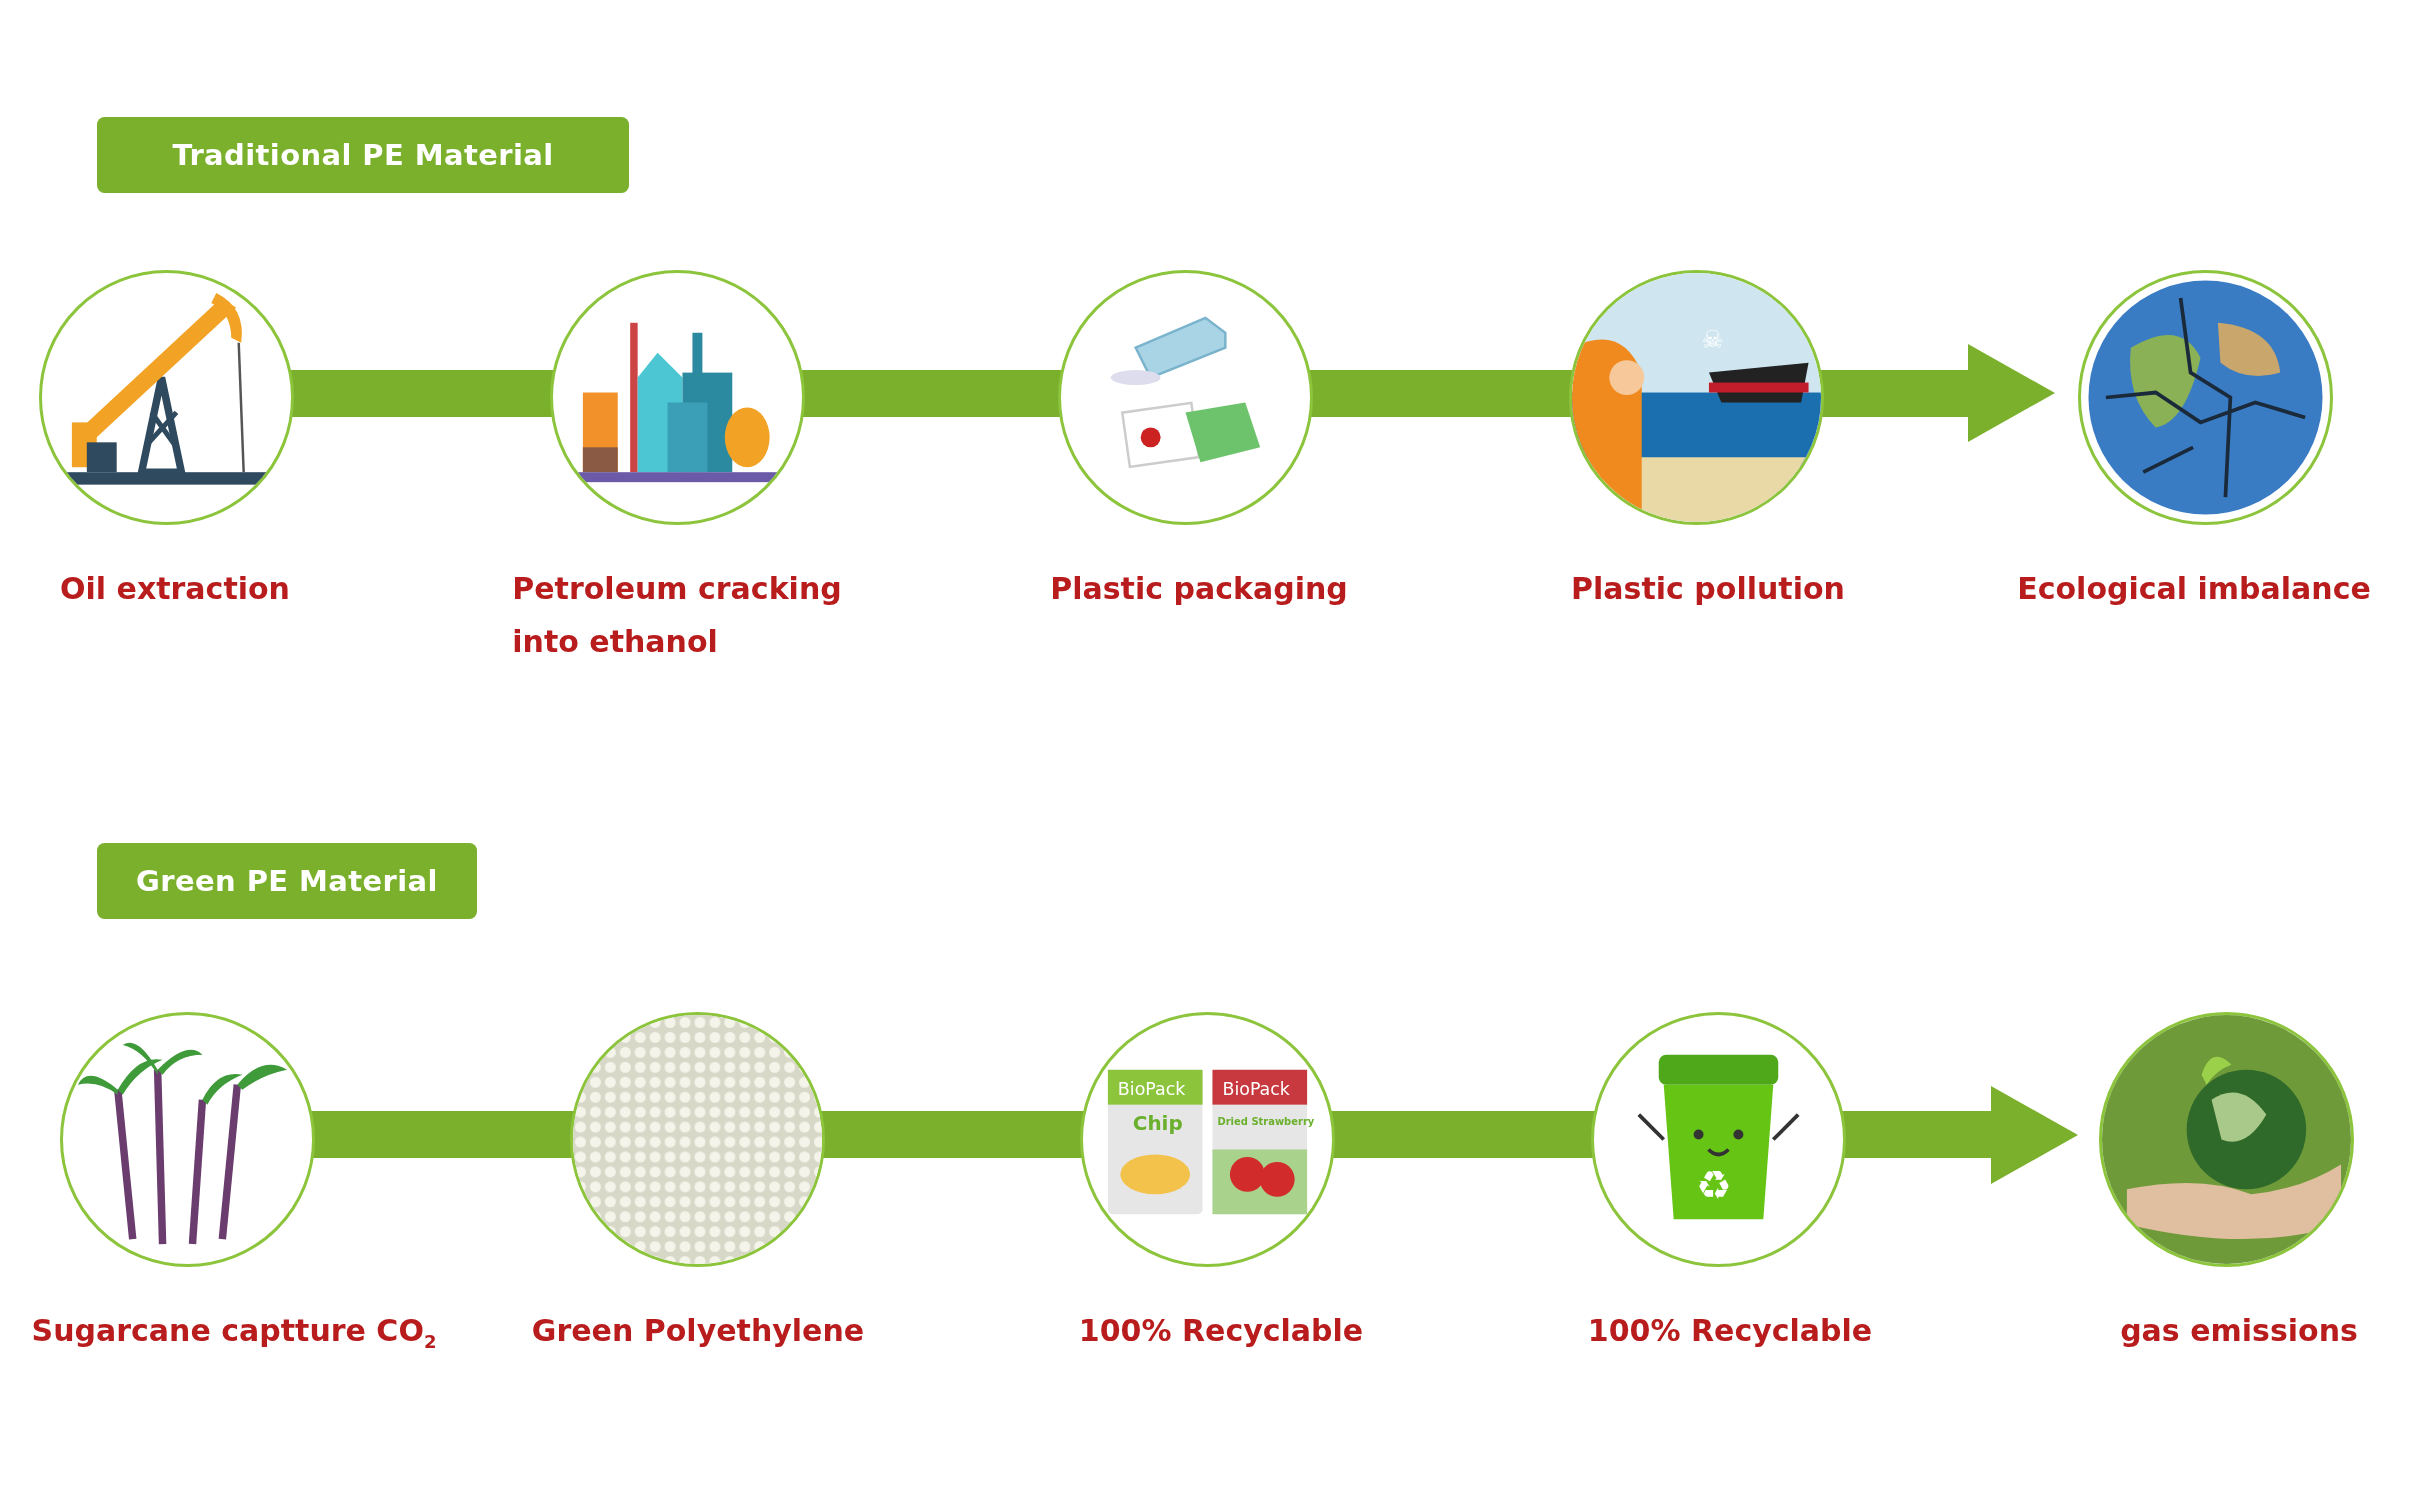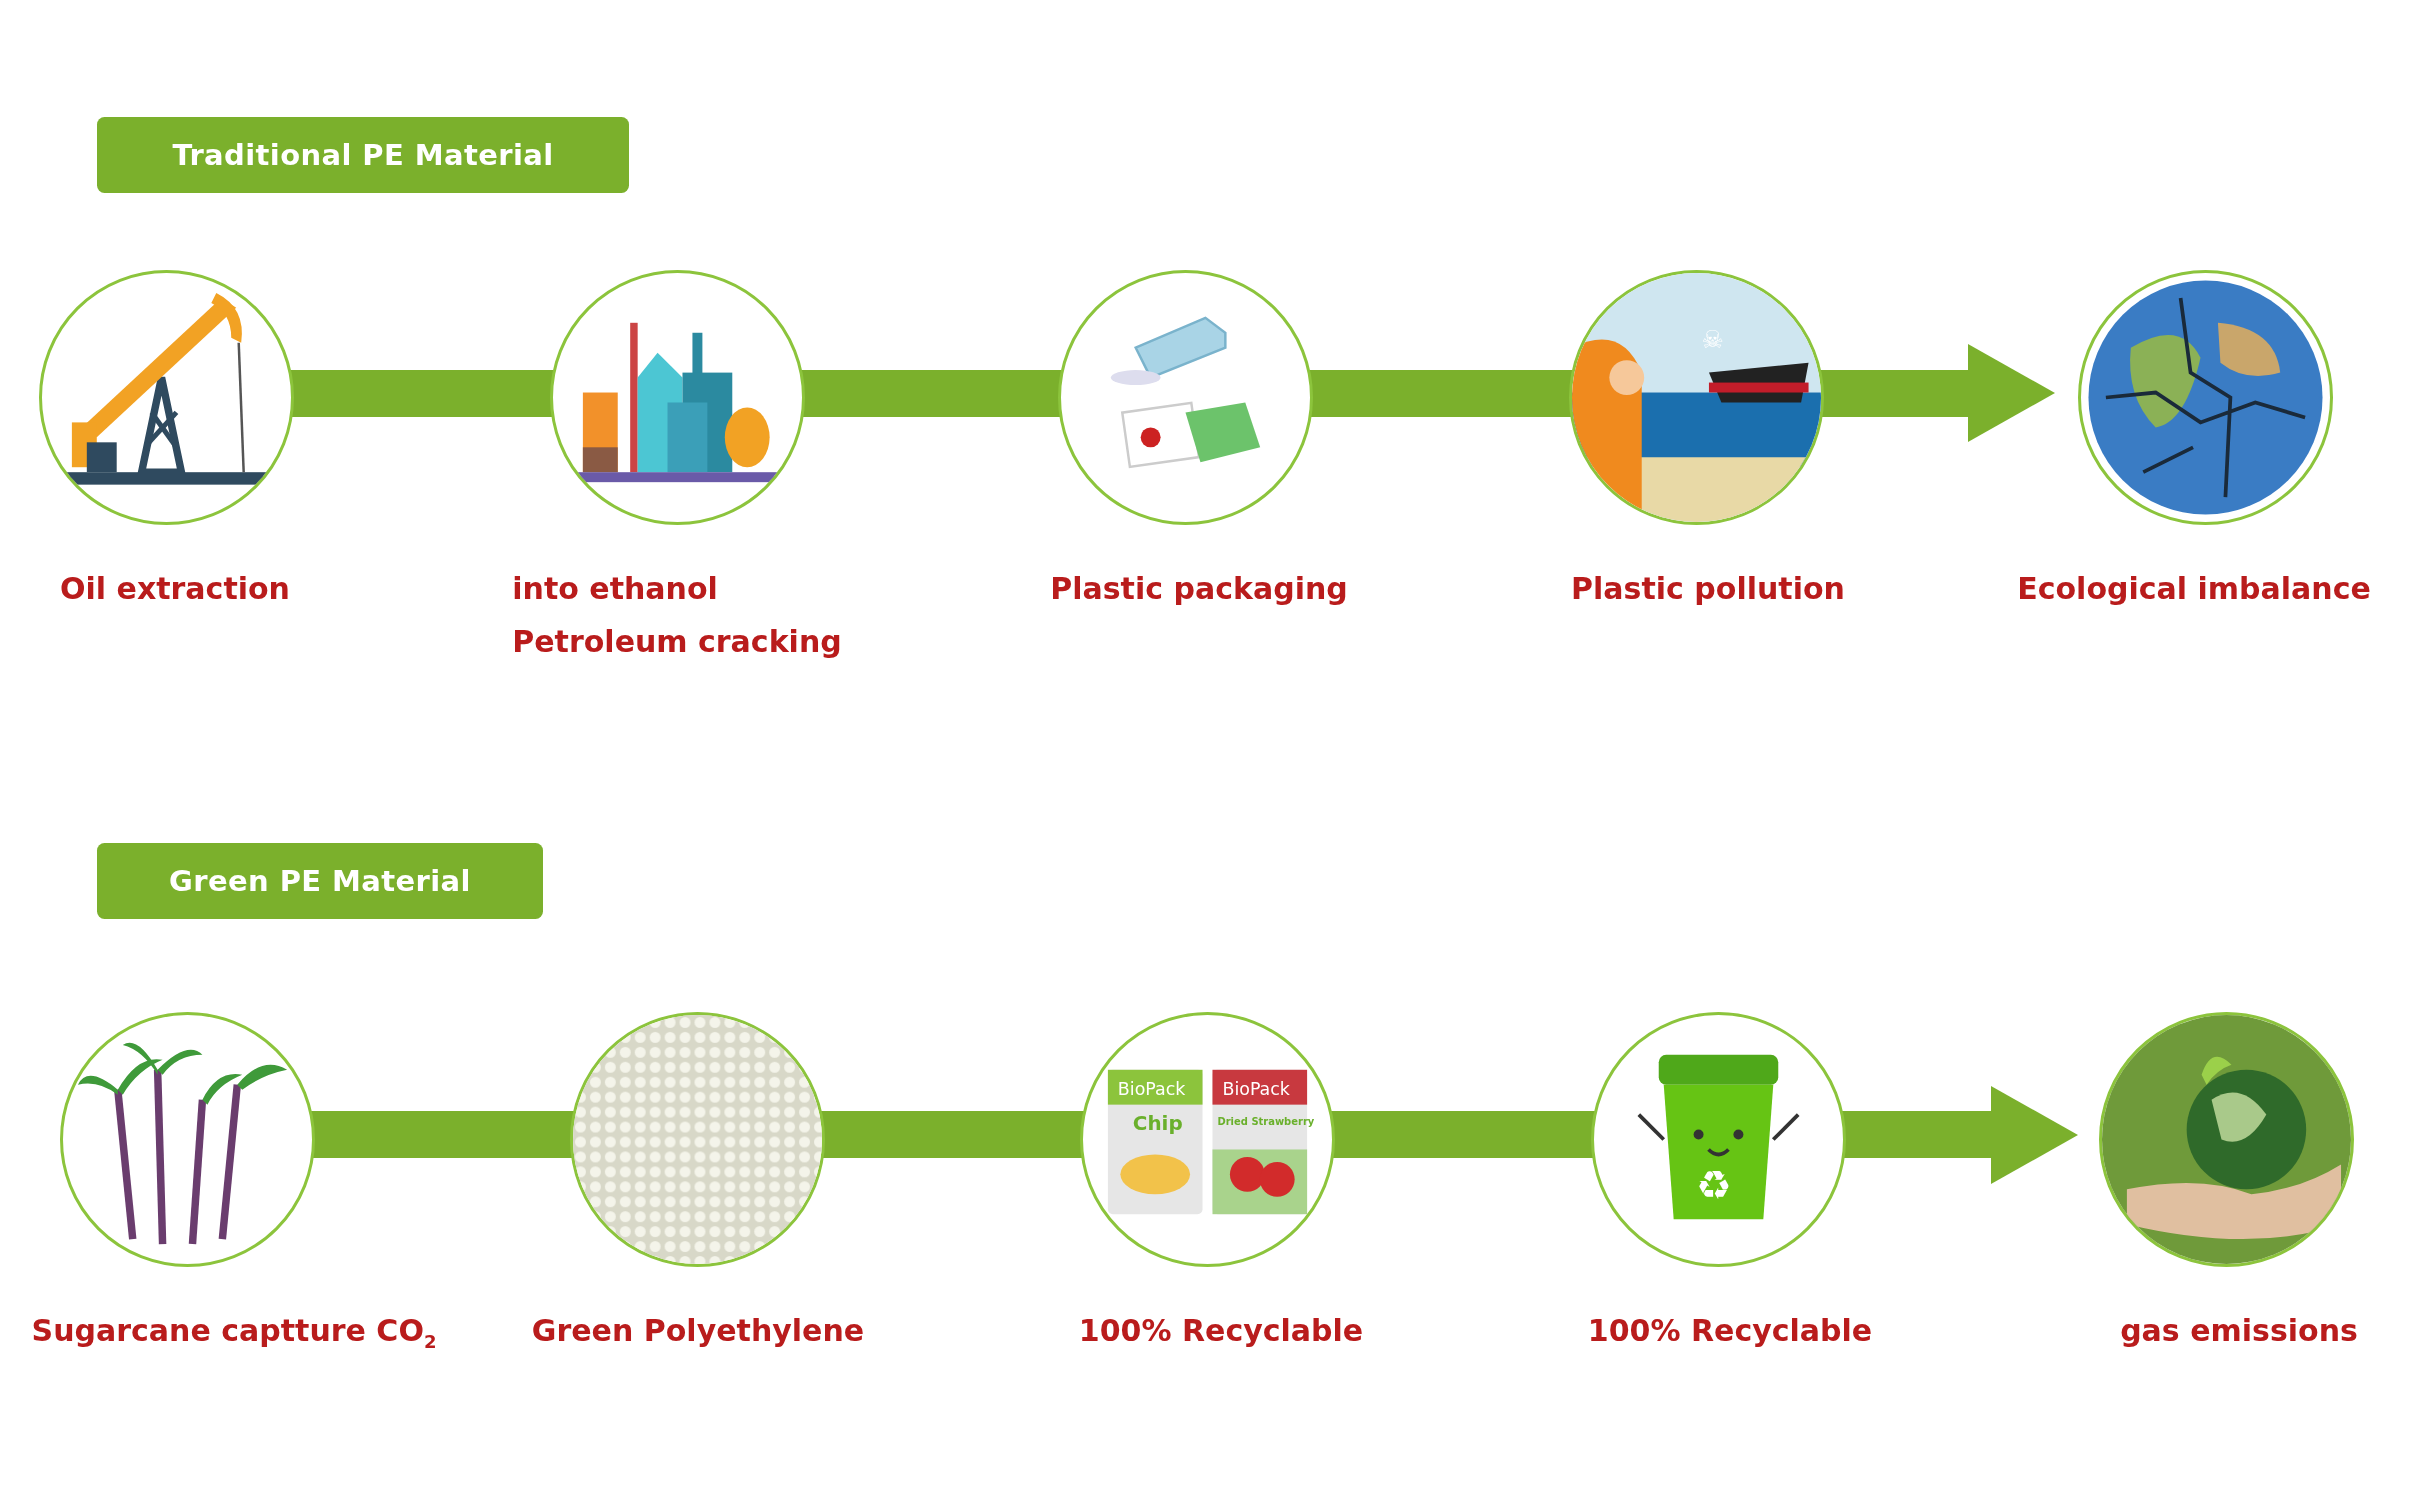--- a/index.html
+++ b/index.html
@@ -71,28 +71,28 @@
   <svg viewBox="0 0 100 100">
     <circle cx="50" cy="50" r="47" fill="#3a7cc4"></circle>
     <path d="M20,30 Q40,18 48,34 Q42,60 30,62 Q18,50 20,30Z" fill="#8bb156"></path>
     <path d="M55,20 Q78,22 80,40 Q66,44 56,36Z" fill="#c9a66b"></path>
     <path d="M10,50 L30,48 L48,60 L70,52 L90,58 M40,10 L44,40 L60,50 L58,90 M25,80 L45,70" stroke="#1a2a3a" stroke-width="1.5" fill="none"></path>
   </svg>
 </div>
 
 <div class="label" style="left:175px;top:562px;">Oil extraction</div>
 <div class="label" style="left:677px;top:562px;">
+  <div>Petroleum cracking</div>
   <div>into ethanol</div>
-  <div>Petroleum cracking</div>
 </div>
 <div class="label" style="left:1199px;top:562px;">Plastic packaging</div>
 <div class="label" style="left:1708px;top:562px;">Plastic pollution</div>
 <div class="label" style="left:2194px;top:562px;">Ecological imbalance</div>
 
-<div class="badge" style="left:97px;top:843px;width:446px;height:76px;">Green PE Material</div>
+<div class="badge" style="left:97px;top:843px;width:380px;height:76px;">Green PE Material</div>
 
 <div class="bar" style="left:189px;top:1111px;width:1812px;"></div>
 <div class="head" style="left:1991px;top:1086px;"></div>
 
 <div class="circle" style="left:60px;top:1012px;">
   <svg viewBox="0 0 100 100">
     <g stroke="#6a3d6e" stroke-width="3">
       <line x1="28" y1="90" x2="22" y2="30"></line>
         <line x1="40" y1="92" x2="38" y2="22"></line>
       <line x1="52" y1="92" x2="56" y2="34"></line>

